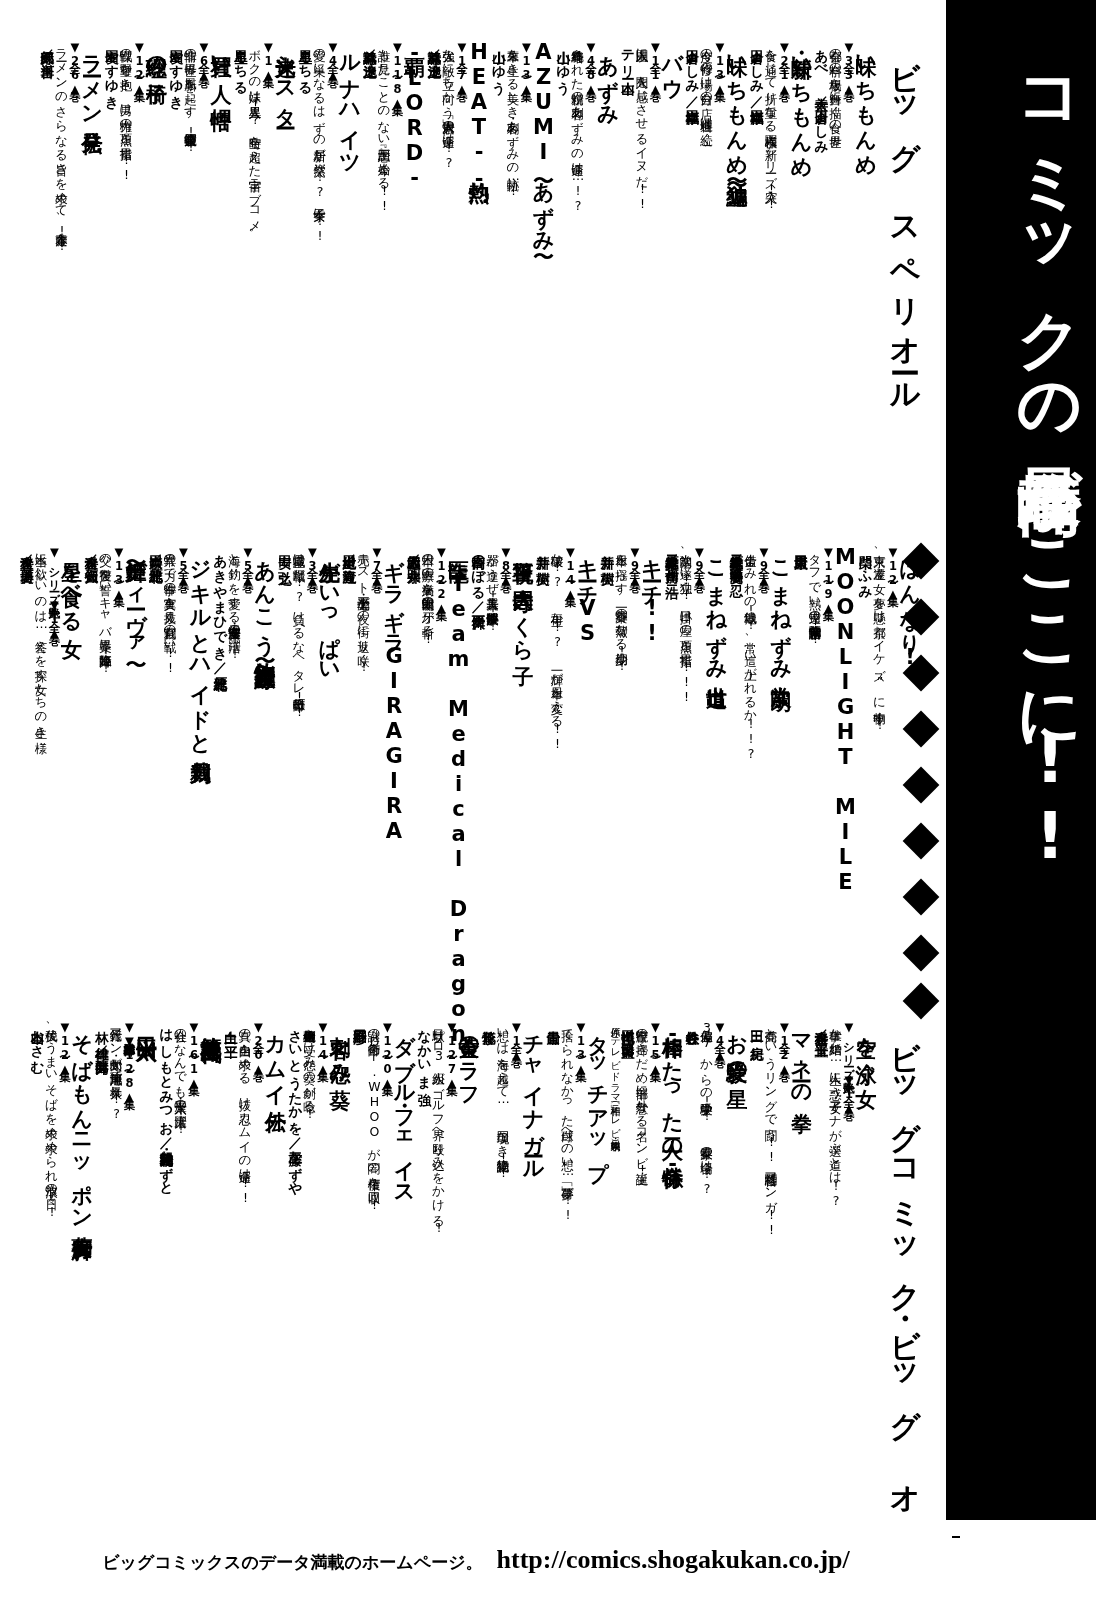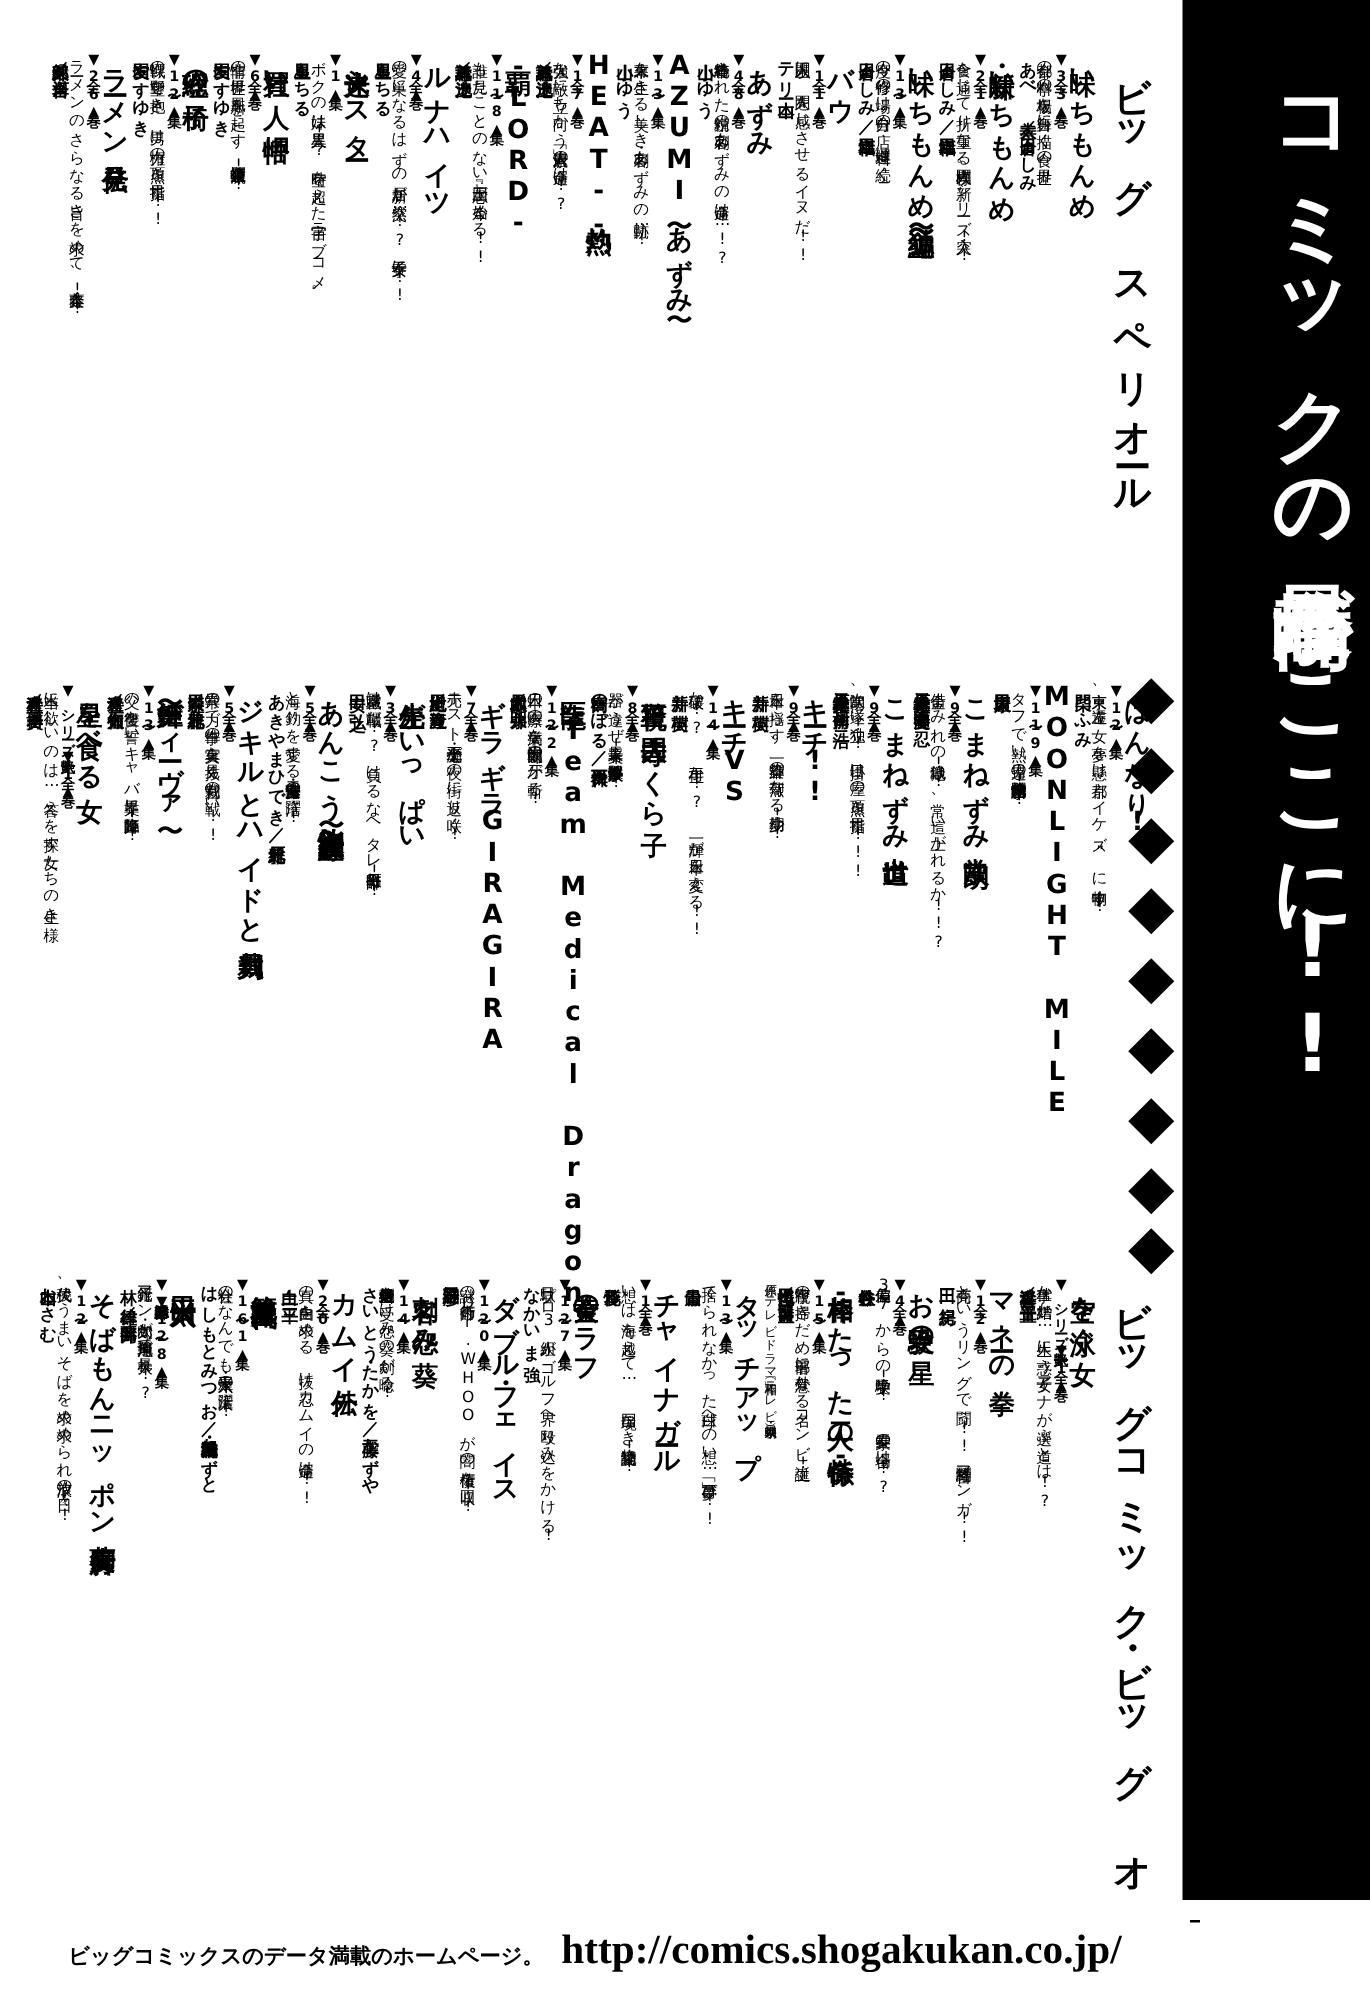--- a/index.html
+++ b/index.html
@@ -122,21 +122,21 @@
   .footer-inner{
     display:flex;
     align-items:baseline;
     gap:14px;
     white-space:nowrap;
   }
   .footer-jp{
     font-size:17px;font-weight:bold;letter-spacing:0px;
   }
   .footer-url{
-    font-size:33px;font-weight:bold;letter-spacing:0px;
+    font-size:26px;font-weight:bold;letter-spacing:0px;
     font-family:"Liberation Serif", serif;
   }
   .footer-rule{
     position:absolute;
     left:130px;bottom:62px;width:830px;height:2px;background:#000;
   }
 </style>
 </head>
 <body>
 

